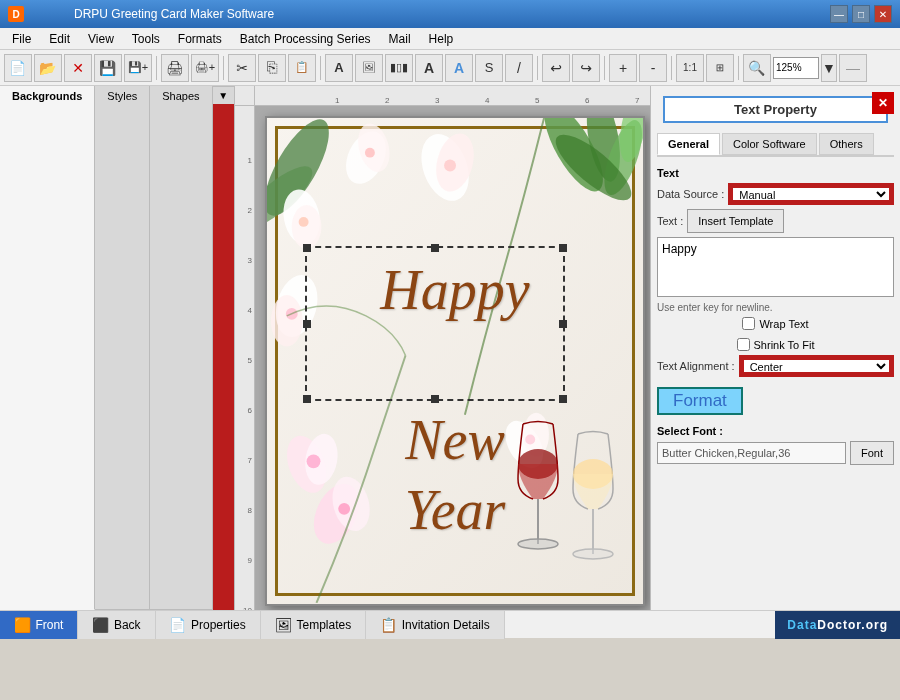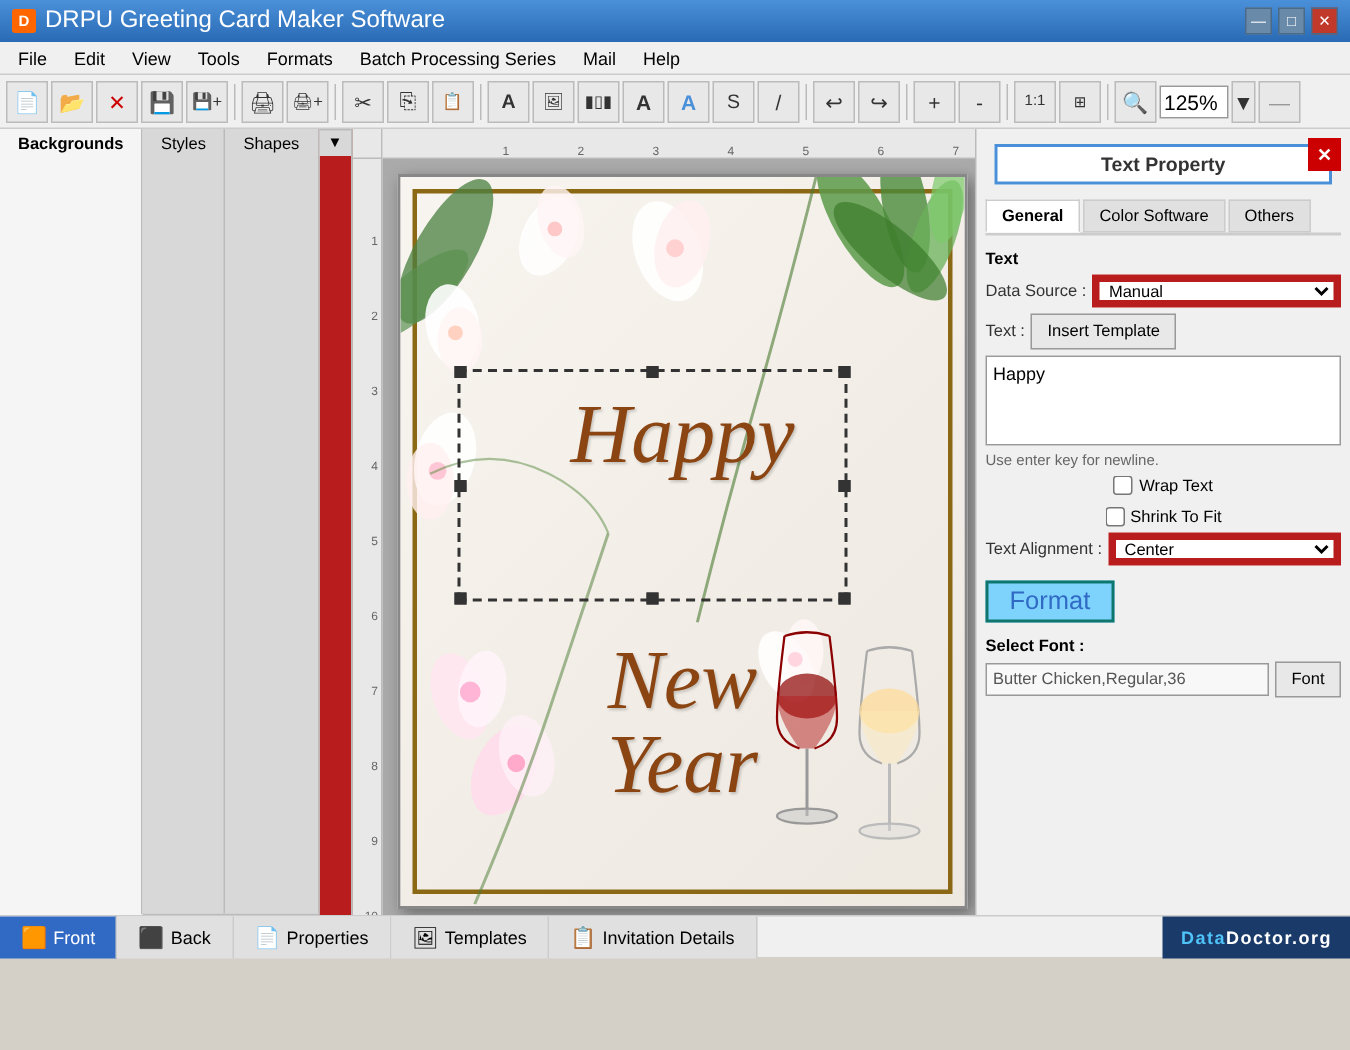--- a/index.html
+++ b/index.html
@@ -10,21 +10,21 @@
       background: linear-gradient(to bottom, #4a90d9, #2a6ab5);
       color: white;
       height: 28px;
       display: flex;
       align-items: center;
       padding: 0 8px;
       justify-content: space-between;
     }
     .title-bar-left { display: flex; align-items: center; gap: 6px; }
     .title-icon { width: 16px; height: 16px; background: #ff6600; border-radius: 2px; font-size: 10px; color: white; display: flex; align-items: center; justify-content: center; font-weight: bold; }
-    .title-text { font-size: 16px; }
+    .title-text { font-size: 12px; margin-left: 44px; }
     .title-controls { display: flex; gap: 4px; }
     .title-btn { width: 18px; height: 18px; background: #6a8aaa; border: 1px solid #4a6a8a; color: white; font-size: 10px; display: flex; align-items: center; justify-content: center; cursor: pointer; }
     .title-btn.close { background: #c0392b; }
 
     
     .menu-bar {
       background: #f0f0f0;
       border-bottom: 1px solid #ccc;
       height: 22px;
       display: flex;
@@ -50,21 +50,21 @@
       width: 28px; height: 28px;
       background: #e8e8e8;
       border: 1px solid #bbb;
       display: flex; align-items: center; justify-content: center;
       cursor: pointer;
       font-size: 14px;
       color: #333;
     }
     .toolbar-sep { width: 1px; height: 24px; background: #bbb; margin: 0 2px; }
     .toolbar-zoom { display: flex; align-items: center; gap: 2px; }
-    .zoom-input { width: 46px; height: 22px; border: 1px solid #999; padding: 0 2px; font-size: 14px; }
+    .zoom-input { width: 46px; height: 22px; border: 1px solid #999; padding: 0 2px; font-size: 10px; }
 
     
     .main-container {
       display: flex;
       height: calc(700px - 28px - 22px - 36px - 32px - 30px);
       
       height: 524px;
     }
 
     
@@ -184,21 +184,21 @@
       font-size: 56px;
       font-family: Georgia, serif;
       font-style: italic;
       color: #8B4513;
       text-shadow: 1px 1px 2px rgba(0,0,0,0.2);
       white-space: nowrap;
       width: 280px; text-align: center;
     }
     .card-text-new {
       position: absolute;
-      top: 304px; left: 50%; transform: translateX(-50%);
+      top: 290px; left: 50%; transform: translateX(-50%);
       font-size: 56px;
       font-family: Georgia, serif;
       font-style: italic;
       color: #8B4513;
       text-shadow: 1px 1px 2px rgba(0,0,0,0.2);
       white-space: nowrap;
     }
     .card-text-year {
       position: absolute;
       top: 360px; left: 50%; transform: translateX(-50%);

